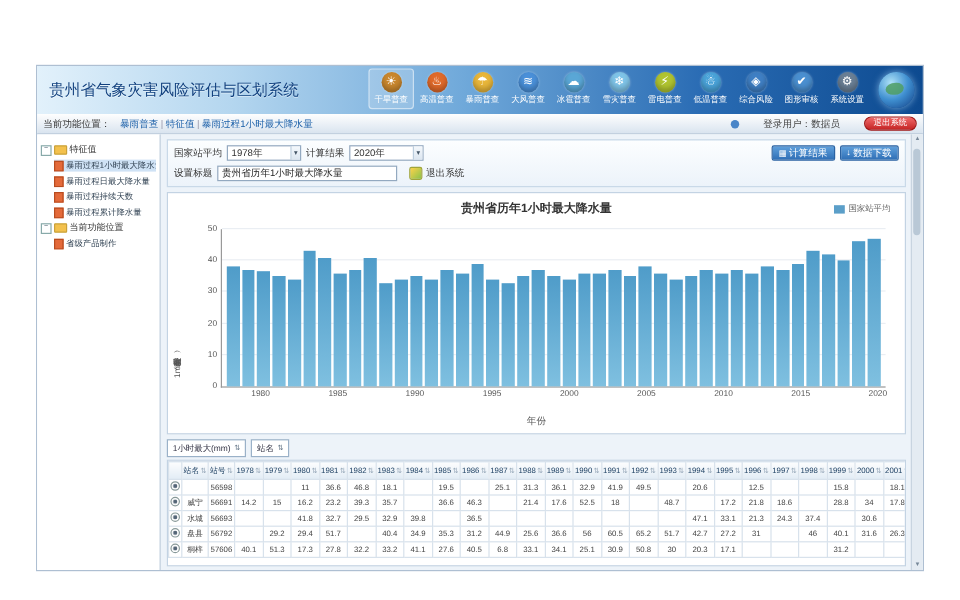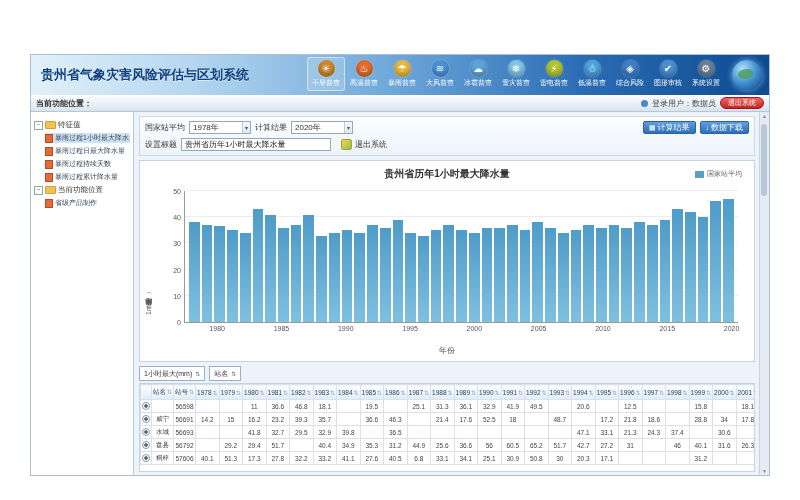--- a/index.html
+++ b/index.html
@@ -2,36 +2,36 @@
 <html><head>
 <meta charset="utf-8">
 <style>
   html,body{margin:0;padding:0;}
   body{width:800px;height:500px;background:#fff;font-family:"Liberation Sans","DejaVu Sans",sans-serif;position:relative;overflow:hidden;}
   .app{position:absolute;left:30px;top:54px;width:740px;height:422px;box-sizing:border-box;border:1px solid #aebfd2;background:#fff;display:flex;flex-direction:column;}
 
   
   .header{flex:0 0 40px;height:40px;position:relative;display:flex;align-items:center;
     background:linear-gradient(90deg,#e2f1fb 0%,#b4d6ef 22%,#70a9da 48%,#2a6cb4 75%,#0d4a90 100%);}
-  .app-title{font-size:13px;font-weight:bold;color:#11407e;padding-left:10px;text-shadow:0 1px 0 rgba(255,255,255,.5);white-space:nowrap;text-align:center;}
+  .app-title{font-size:13px;font-weight:normal;color:#11407e;padding-left:10px;text-shadow:0 1px 0 rgba(255,255,255,.5);white-space:nowrap;text-align:center;}
   .nav{position:absolute;right:44px;top:2px;display:flex;}
   .nav-item{width:36px;display:flex;flex-direction:column;align-items:center;padding:2px 0;border:1px solid transparent;border-radius:3px;cursor:pointer;}
   .nav-item.active{background:rgba(255,255,255,.18);border-color:rgba(255,255,255,.5);}
   .nav-icon{width:17px;height:17px;border-radius:50%;display:flex;align-items:center;justify-content:center;font-size:10px;color:#fff;box-shadow:inset 0 -3px 4px rgba(0,0,0,.25),0 0 2px rgba(255,255,255,.4);}
   .nav-label{font-size:7px;color:#fff;margin-top:1px;white-space:nowrap;}
   .globe{position:absolute;right:7px;top:5px;width:30px;height:30px;border-radius:50%;
     background:radial-gradient(circle at 35% 30%,#aee2f8 0%,#3f8fd0 50%,#123f86 100%);box-shadow:0 0 6px rgba(180,225,255,.6);}
   .globe::after{content:'';position:absolute;left:6px;top:9px;width:15px;height:10px;background:#4f9e63;border-radius:60% 40% 55% 45%;opacity:.85;}
 
   
   .breadcrumb-bar{flex:0 0 16px;height:16px;background:linear-gradient(#fefefe,#d9e4ef);border-bottom:1px solid #b5c6d8;display:flex;align-items:center;font-size:8px;color:#444;padding:0 5px;}
-  .bc-prefix{font-weight:bold;color:#333;margin-right:6px;}
+  .bc-prefix{font-weight:normal;color:#333;margin-right:6px;}
   .bc-seg{color:#1a5fa8;margin:0 2px;cursor:pointer;}
   .bc-sep{color:#99a;}
-  .bc-right{margin-left:auto;display:flex;align-items:center;gap:4px;}
+  .bc-right{margin-left:auto;display:flex;align-items:center;gap:20px;}
   .user-icon{width:7px;height:7px;border-radius:50%;background:#4a86c8;display:inline-block;}
   .logout{background:linear-gradient(#f06868,#c42424);color:#fff;font-size:7px;border:1px solid #a01818;border-radius:7px;padding:1px 7px;line-height:8px;cursor:pointer;}
 
   
   .body-row{flex:1;display:flex;min-height:0;}
   .sidebar{flex:0 0 102px;width:102px;background:#fff;border-right:1px solid #b5c6d8;display:flex;flex-direction:column;}
   .sb-header{height:17px;background:linear-gradient(#f2f8fd,#d2e3f2);border-bottom:1px solid #bccede;color:#1a4f8a;font-weight:bold;font-size:8px;display:flex;align-items:center;padding:0 5px;}
   .sb-collapse{margin-left:auto;color:#567;font-size:8px;cursor:pointer;}
   .tree{padding:5px 3px;font-size:7.5px;}
   .tree-group{display:flex;align-items:center;gap:2px;margin:3px 0;color:#333;white-space:nowrap;cursor:pointer;}
@@ -139,20 +139,21 @@
         <div class="nav-item">
           <span class="nav-icon" style="background: rgb(106, 127, 149);">⚙</span>
           <span class="nav-label">系统设置</span>
         </div>
       </div>
     <div class="globe"></div>
   </div>
 
   <div class="breadcrumb-bar">
     <span class="bc-prefix">当前功能位置：</span>
+    <span id="bc-parts"><span class="bc-seg">暴雨普查</span><span class="bc-sep">|</span><span class="bc-seg">特征值</span><span class="bc-sep">|</span><span class="bc-seg">暴雨过程1小时最大降水量</span></span>
     <span class="bc-right">
       <span class="user-icon"></span>
       <span>登录用户：数据员</span>
       <button class="logout">退出系统</button>
     </span>
   </div>
 
   <div class="body-row">
 
     <div class="sidebar">

